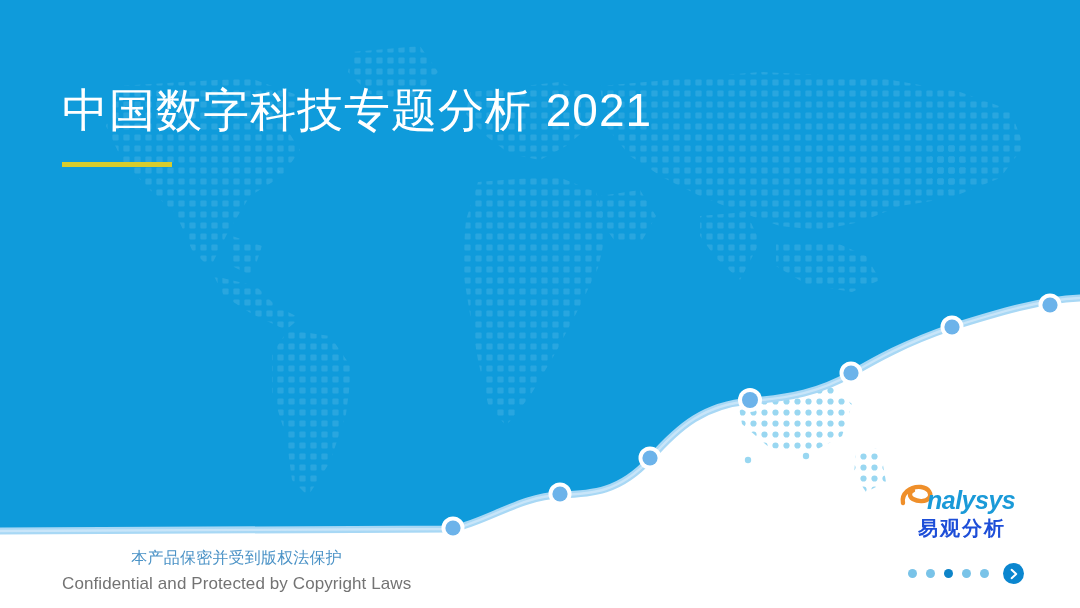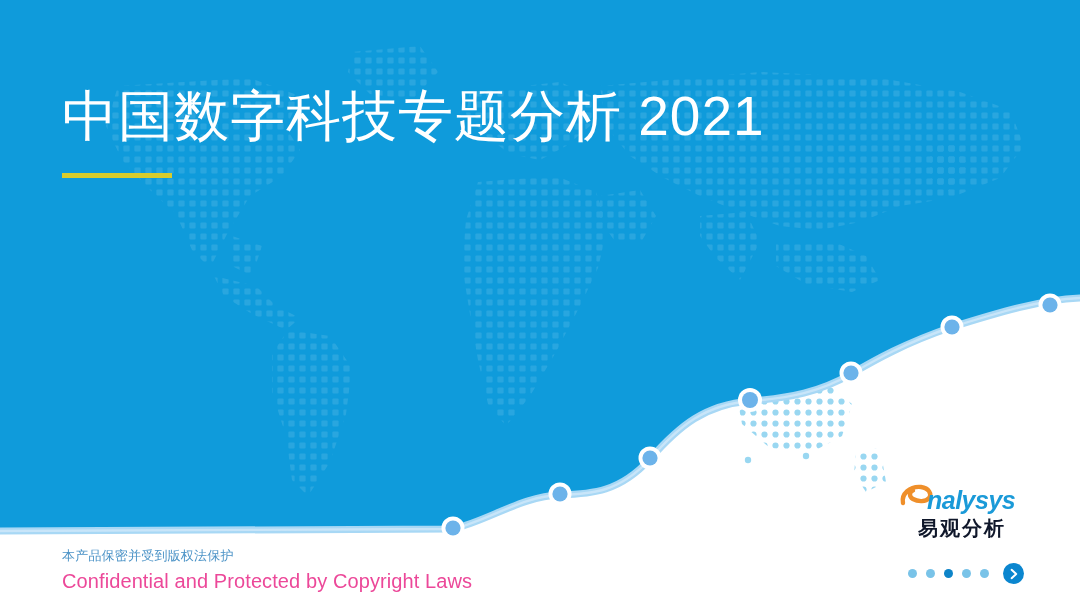--- a/index.html
+++ b/index.html
@@ -25,69 +25,70 @@
     height: 608px;
   }
   
   .title-block {
     position: absolute;
     left: 62px;
     top: 82px;
     width: 900px;
   }
   .title-text {
-    font-size: 55px;
+    font-size: 46px;
     line-height: 1.25;
     color: #ffffff;
     letter-spacing: 1px;
     white-space: nowrap;
     font-weight: 400;
   }
   .title-rule {
     margin-top: 22px;
     width: 110px;
     height: 5px;
     background: #d8cc2c;
   }
   
   .footer-note {
     position: absolute;
     left: 62px;
     top: 546px;
     line-height: 1.55;
   }
   .footer-cn {
-    font-size: 13px;
+    font-size: 16px;
     color: #4a92c6;
     letter-spacing: .2px;
+    text-align: center;
   }
   .footer-en {
-    font-size: 20px;
-    color: #ec4899;
+    font-size: 17px;
+    color: #737373;
     letter-spacing: .1px;
   }
   
   .logo {
     position: absolute;
     left: 896px;
     top: 482px;
     width: 132px;
     text-align: center;
   }
   .logo-word {
     position: relative;
     height: 34px;
     text-align: center;
   }
   .logo-word svg { display: block; }
   .logo-cn {
     margin-top: -1px;
     font-size: 20px;
     font-weight: bold;
-    color: #0f172a;
+    color: #1d4ed8;
     letter-spacing: 2px;
   }
   
   .pager {
     position: absolute;
     left: 908px;
     top: 563px;
     display: flex;
     align-items: center;
     gap: 9px;

